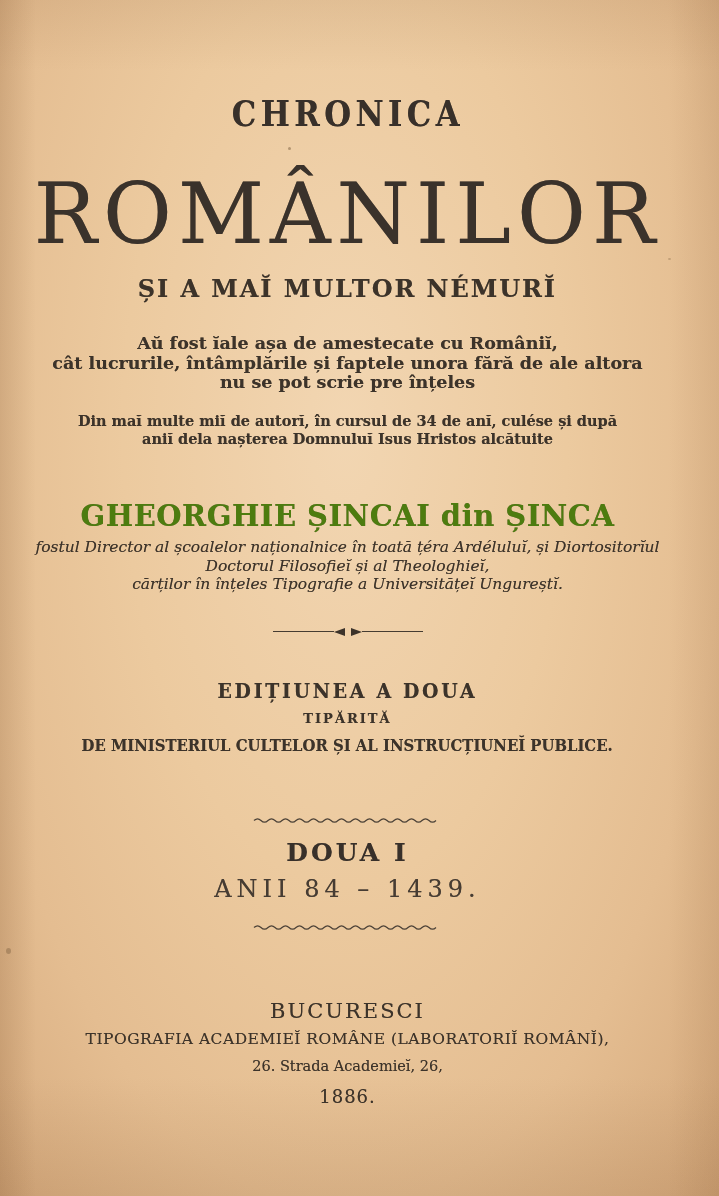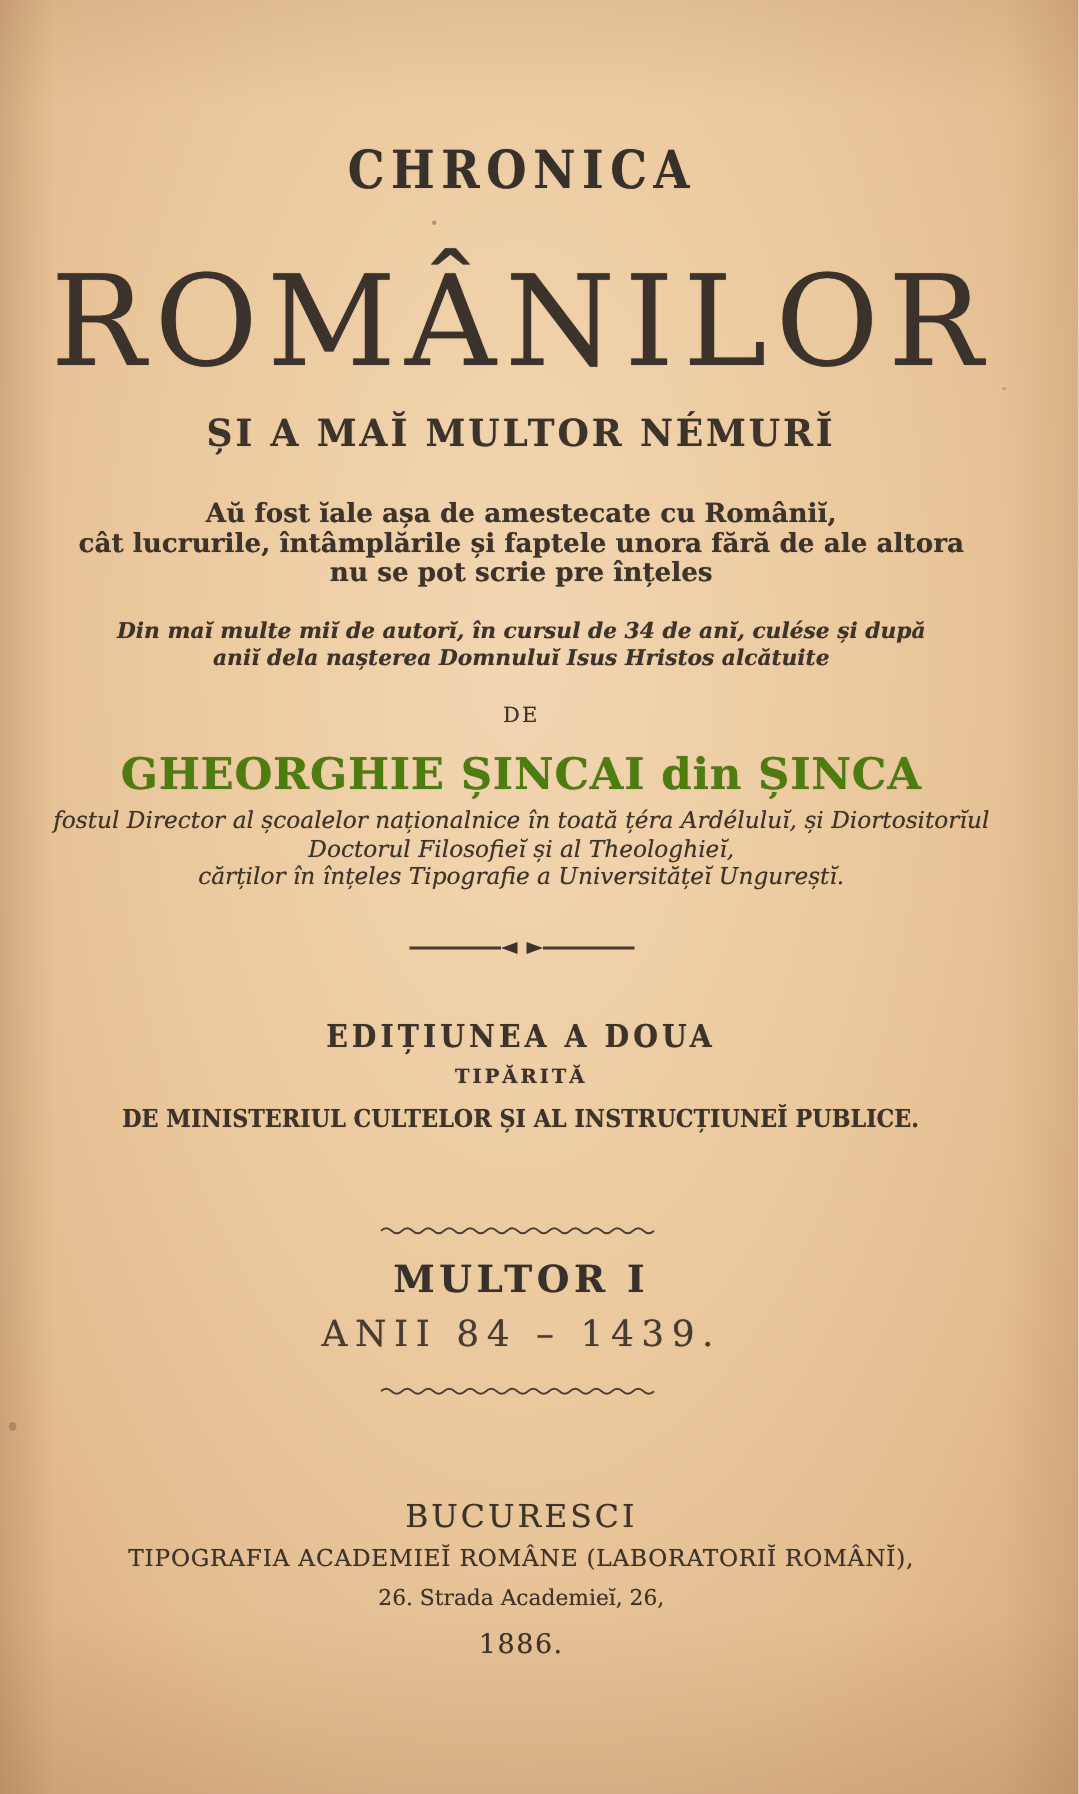--- a/index.html
+++ b/index.html
@@ -18,21 +18,21 @@
   }
   .sq{display:inline-block;transform:scaleX(.9);transform-origin:center;}
   .sq88{display:inline-block;transform:scaleX(.88);transform-origin:center;}
   .sq96{display:inline-block;transform:scaleX(.96);transform-origin:center;}
 
   #chronica{top:93px;font-size:35px;font-weight:bold;letter-spacing:5px;color:#38302a;}
   #romanilor{top:172px;font-size:84px;line-height:1;letter-spacing:6px;color:#3a322b;}
   #subtitle{top:274px;font-size:25px;font-weight:bold;letter-spacing:2px;}
   #incat{top:310px;font-size:14px;font-weight:bold;letter-spacing:2.5px;}
   #motto{top:334px;font-size:17.5px;font-weight:bold;line-height:19.5px;}
-  #source{top:412px;font-size:14.5px;font-weight:bold;line-height:17.5px;font-style:italic;}
+  #source{top:412px;font-size:14.5px;font-weight:bold;line-height:17.5px;}
   #by-label{top:469px;font-size:14px;letter-spacing:1.5px;}
   #author-name{top:499px;font-size:29px;font-weight:bold;letter-spacing:.5px;color:#4d7c0f;}
   #author-titles{top:538px;font-size:15.5px;font-style:italic;line-height:18.5px;}
   #divider-row{top:621px;height:10px;}
   .orn{display:inline-flex;align-items:center;width:150px;height:9px;vertical-align:middle;}
   .orn .rule{flex:1;height:1.5px;background:#463c31;}
   .orn .tri-l{width:0;height:0;border-right:11px solid #3c332a;border-top:4px solid transparent;border-bottom:4px solid transparent;}
   .orn .tri-r{width:0;height:0;border-left:11px solid #3c332a;border-top:4px solid transparent;border-bottom:4px solid transparent;}
   .orn .gap{width:6px;}
   #edition-1{top:678px;font-size:21px;font-weight:bold;letter-spacing:3px;}
@@ -68,21 +68,20 @@
     <div>Aŭ fost ĭale așa de amestecate cu Româniĭ,</div>
     <div>cât lucrurile, întâmplările și faptele unora fără de ale altora</div>
     <div>nu se pot scrie pre înțeles</div>
   </div>
 
   <div class="line" id="source">
     <div>Din maĭ multe miĭ de autorĭ, în cursul de 34 de anĭ, culése și după</div>
     <div>aniĭ dela nașterea Domnuluĭ Isus Hristos alcătuite</div>
   </div>
 
-  <div class="line" id="by-label">DE</div>
 
   <div class="line" id="author-name">GHEORGHIE ȘINCAI din ȘINCA</div>
 
   <div class="line" id="author-titles">
     <div>fostul Director al școalelor naționalnice în toată țéra Ardéluluĭ, și Diortositorĭul</div>
     <div>Doctorul Filosofieĭ și al Theologhieĭ,</div>
     <div>cărților în înțeles Tipografie a Universitățeĭ Ungureștĭ.</div>
   </div>
 
   <div class="line" id="divider-row">
@@ -98,21 +97,21 @@
   <div class="line" id="edition-1"><span class="sq">EDIȚIUNEA A DOUA</span></div>
   <div class="line" id="edition-2">TIPĂRITĂ</div>
   <div class="line" id="edition-3"><span class="sq">DE MINISTERIUL CULTELOR ȘI AL INSTRUCȚIUNEĬ PUBLICE.</span></div>
 
   <div class="line" id="wavy-top">
     <svg width="190" height="8" viewBox="0 0 190 8">
       <path d="M1 4.5 q3.5 -3.4 7 0 t7 0 t7 0 t7 0 t7 0 t7 0 t7 0 t7 0 t7 0 t7 0 t7 0 t7 0 t7 0 t7 0 t7 0 t7 0 t7 0 t7 0 t7 0 t7 0 t7 0 t7 0 t7 0 t7 0 t7 0 t7 0" fill="none" stroke="#4a4036" stroke-width="1.2"></path>
     </svg>
   </div>
 
-  <div class="line" id="tome">MULTOR I</div>
+  <div class="line" id="tome">DOUA I</div>
   <div class="line" id="years">ANII 84 – 1439.</div>
 
   <div class="line" id="wavy-bottom">
     <svg width="190" height="8" viewBox="0 0 190 8">
       <path d="M1 4.5 q3.5 -3.4 7 0 t7 0 t7 0 t7 0 t7 0 t7 0 t7 0 t7 0 t7 0 t7 0 t7 0 t7 0 t7 0 t7 0 t7 0 t7 0 t7 0 t7 0 t7 0 t7 0 t7 0 t7 0 t7 0 t7 0 t7 0 t7 0" fill="none" stroke="#4a4036" stroke-width="1.2"></path>
     </svg>
   </div>
 
   <div class="line" id="city">BUCURESCI</div>
   <div class="line" id="publisher">TIPOGRAFIA ACADEMIEĬ ROMÂNE (LABORATORIĬ ROMÂNĬ),</div>

